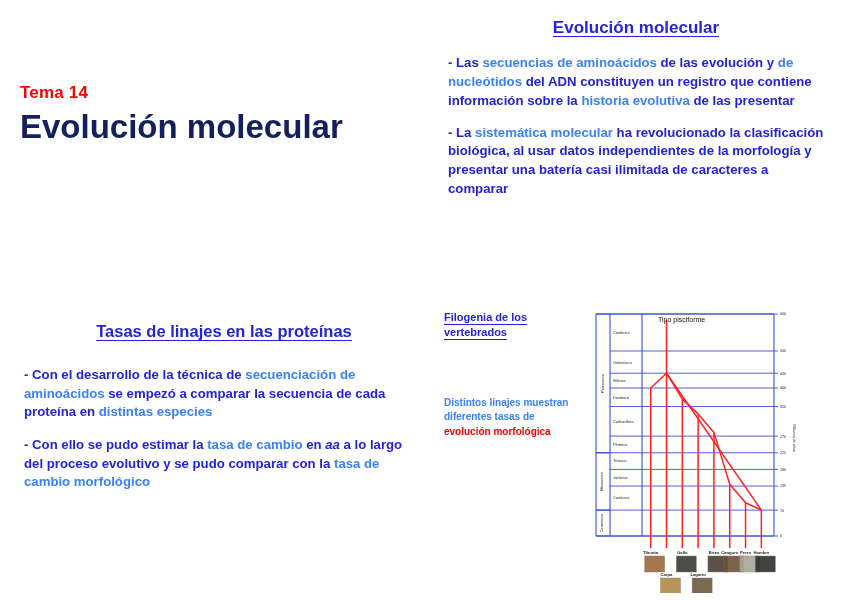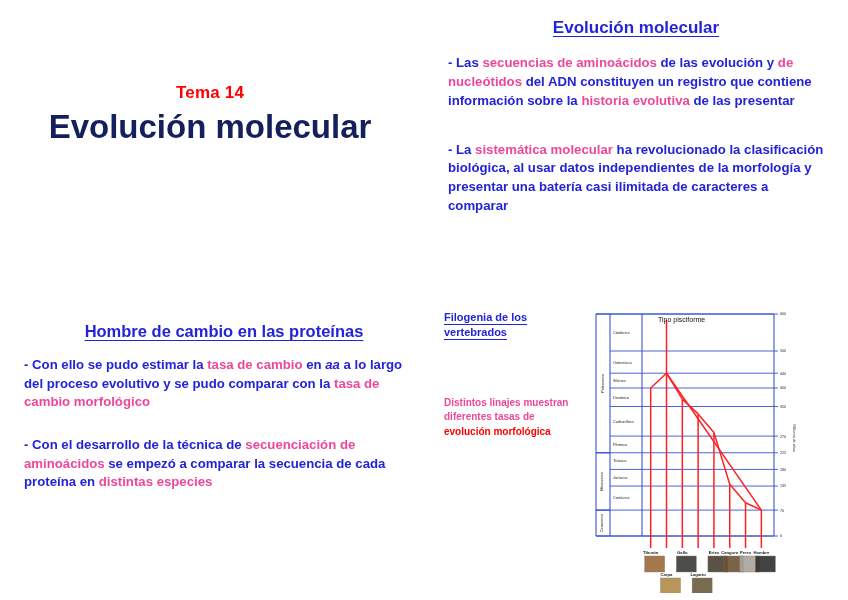--- a/index.html
+++ b/index.html
@@ -19,21 +19,21 @@
     inset: 0;
     background: #ffffff;
   }
 
   
   #title-block {
     position: absolute;
     left: 20px;
     top: 84px;
     width: 380px;
-    text-align: center;
+    text-align: left;
   }
   #tema-label {
     color: #fe0000;
     font-weight: bold;
     font-size: 17px;
     letter-spacing: 0.2px;
     line-height: 1.1;
   }
   #main-title {
     color: #14205c;
@@ -63,23 +63,23 @@
     font-size: 17px;
     text-align: center;
     line-height: 1.2;
   }
   .body-para {
     color: #2323d8;
     font-weight: bold;
     font-size: 13.2px;
     line-height: 1.42;
   }
-  .hl { color: #ec4899; }
+  .hl { color: #3b82f6; }
   #mol-evo-p1 { margin-top: 16px; padding-left: 8px; }
-  #mol-evo-p2 { margin-top: 30px; padding-left: 8px; }
+  #mol-evo-p2 { margin-top: 13px; padding-left: 8px; }
 
   
   #rates-block {
     position: absolute;
     left: 24px;
     top: 322px;
     width: 400px;
   }
   #rates-heading {
     font-size: 16.5px;
@@ -149,23 +149,23 @@
     <div id="main-title">Evolución molecular</div>
   </div>
 
   <div id="mol-evo-block">
     <div id="mol-evo-heading" class="sec-heading">Evolución molecular</div>
     <div id="mol-evo-p1" class="body-para"><span>- Las </span><span class="hl">secuencias de aminoácidos </span><span>de las evolución y </span><span class="hl">de nucleótidos </span><span>del ADN constituyen un registro que contiene información sobre la </span><span class="hl">historia evolutiva </span><span>de las presentar</span></div>
     <div id="mol-evo-p2" class="body-para"><span>- La </span><span class="hl">sistemática molecular </span><span>ha revolucionado la clasificación biológica, al usar datos independientes de la morfología y presentar una batería casi ilimitada de caracteres a comparar</span></div>
   </div>
 
   <div id="rates-block">
-    <div id="rates-heading" class="sec-heading">Hombre de cambio en las proteínas</div>
+    <div id="rates-heading" class="sec-heading">Tasas de linajes en las proteínas</div>
+    <div id="rates-p1" class="body-para"><span>- Con el desarrollo de la técnica de </span><span class="hl">secuenciación de aminoácidos </span><span>se empezó a comparar la secuencia de cada proteína en </span><span class="hl">distintas especies</span></div>
     <div id="rates-p2" class="body-para"><span>- Con ello se pudo estimar la </span><span class="hl">tasa de cambio </span><span>en </span><span class="it">aa</span><span> a lo largo del proceso evolutivo y se pudo comparar con la </span><span class="hl">tasa de cambio morfológico</span></div>
-    <div id="rates-p1" class="body-para"><span>- Con el desarrollo de la técnica de </span><span class="hl">secuenciación de aminoácidos </span><span>se empezó a comparar la secuencia de cada proteína en </span><span class="hl">distintas especies</span></div>
   </div>
 
   <div id="phylo-text-block">
     <div id="phylo-heading" class="sec-heading">Filogenia de los vertebrados</div>
     <div id="phylo-note"><span class="hl">Distintos linajes muestran diferentes tasas de </span><span>evolución morfológica</span></div>
   </div>
 
   <div id="phylo-figure">
     <svg id="chart-svg" width="226" height="285" viewBox="0 0 226 285">
 

